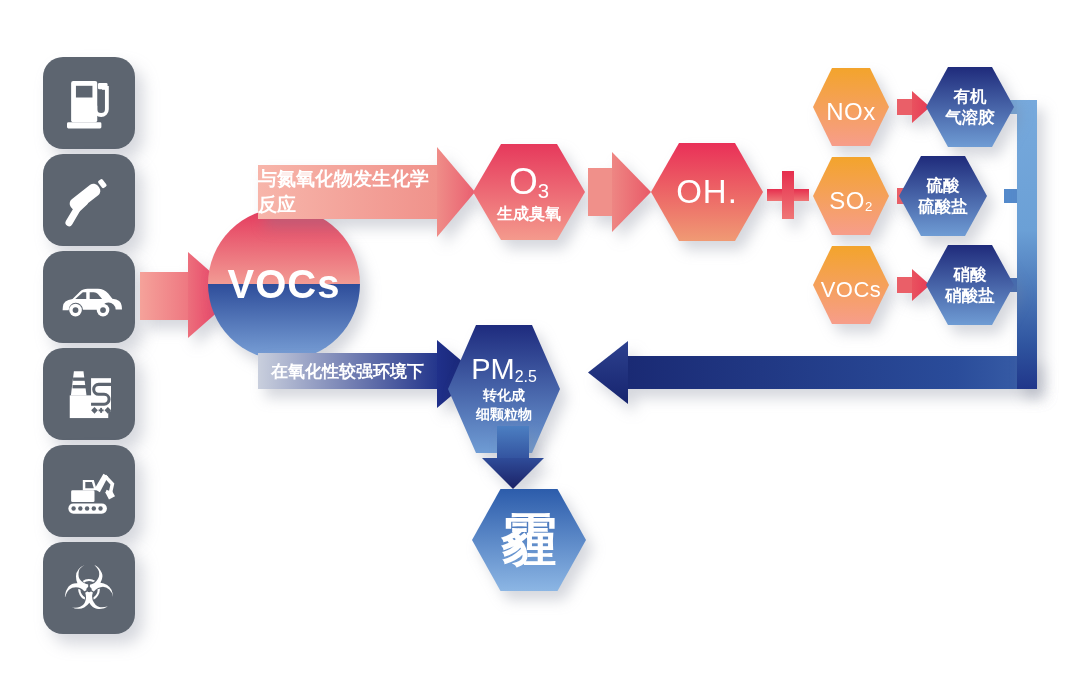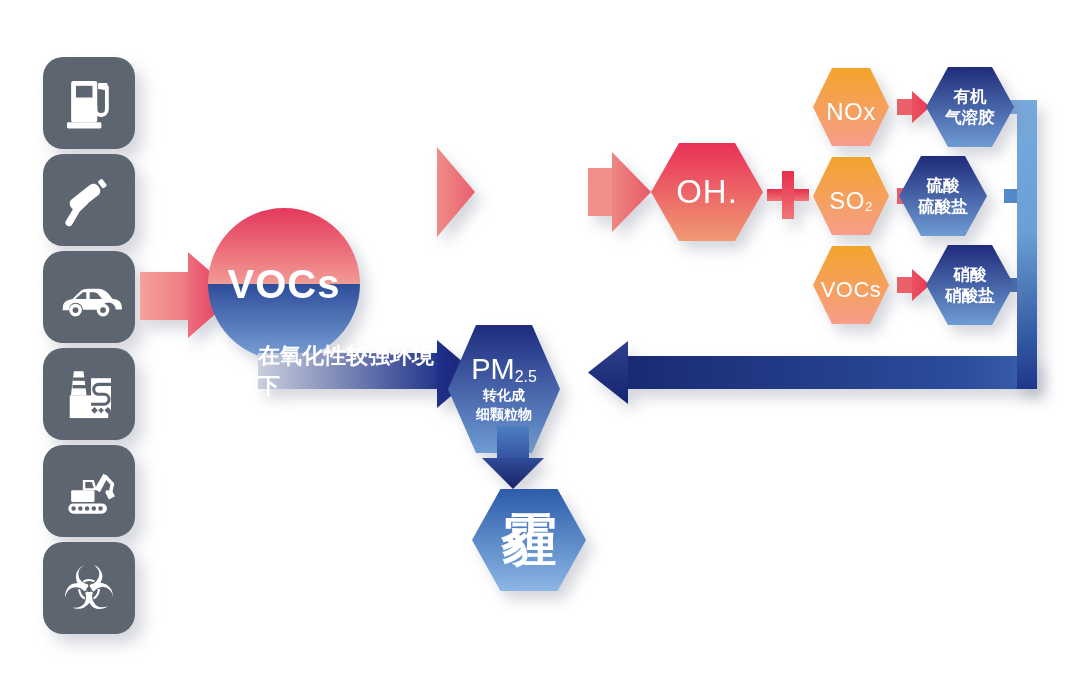--- a/index.html
+++ b/index.html
@@ -132,23 +132,30 @@
 
   <div class="sh circle-wrap">
     <div class="circle">
       <div class="half-top"></div>
       <div class="half-bot"></div>
       <div class="vocs-label">VOCs</div>
     </div>
   </div>
 
   <div class="sh" style="left:258px;top:147px;width:217px;height:108px">
+    <div class="abody label-bar" style="left:0;top:18px;width:179px;height:54px;font-size:19px;background:linear-gradient(90deg,#f7b5aa,#f0928b)">与氮氧化物发生化学反应</div>
     <div class="ahead ahead-r" style="left:179px;top:0;width:38px;height:90px;background:linear-gradient(90deg,#ef8d88,#ea5f70)"></div>
   </div>
 
+  <div class="sh" style="left:473px;top:144px;width:112px;height:96px">
+    <div class="hex" style="background:linear-gradient(180deg,#e6395c,#f49a8d)">
+      <div class="hex-text-big"><span>O</span><sub>3</sub></div>
+      <div class="hex-caption">生成臭氧</div>
+    </div>
+  </div>
 
   <div class="sh" style="left:588px;top:152px;width:63px;height:80px">
     <div class="abody" style="left:0;top:16px;width:24px;height:48px;background:#f0908a"></div>
     <div class="ahead ahead-r" style="left:24px;top:0;width:39px;height:80px;background:linear-gradient(90deg,#ee8683,#e95a68)"></div>
   </div>
 
   <div class="sh" style="left:651px;top:143px;width:112px;height:98px">
     <div class="hex" style="background:linear-gradient(180deg,#e93058,#f09a74)">
       <div class="hex-oh">OH.</div>
     </div>
@@ -214,21 +221,21 @@
       <div class="hex" style="background:linear-gradient(180deg,#1f2b7b,#6f9cd4)">
         <div class="hex-prod">
           <div>硝酸</div>
           <div>硝酸盐</div>
         </div>
       </div>
     </div>
   </div>
 
   <div class="sh" style="left:258px;top:340px;width:219px;height:68px">
-    <div class="abody label-bar" style="left:0;top:13px;width:179px;height:36px;font-size:22px;background:linear-gradient(90deg,#c9cfdd,#24368c)">在氧化性较强环境下</div>
+    <div class="abody label-bar" style="left:0;top:13px;width:179px;height:36px;font-size:17px;background:linear-gradient(90deg,#c9cfdd,#24368c)">在氧化性较强环境下</div>
     <div class="ahead ahead-r" style="left:179px;top:0;width:40px;height:68px;background:linear-gradient(90deg,#20308a,#15226e)"></div>
   </div>
 
   <div class="sh" style="left:448px;top:325px;width:112px;height:128px">
     <div class="hex" style="background:linear-gradient(180deg,#1e2b7e,#6f9cd4)">
       <div class="hex-pm-f"><span>PM</span><sub>2.5</sub></div>
       <div class="hex-pm-cap">
         <div>转化成</div>
         <div>细颗粒物</div>
       </div>

